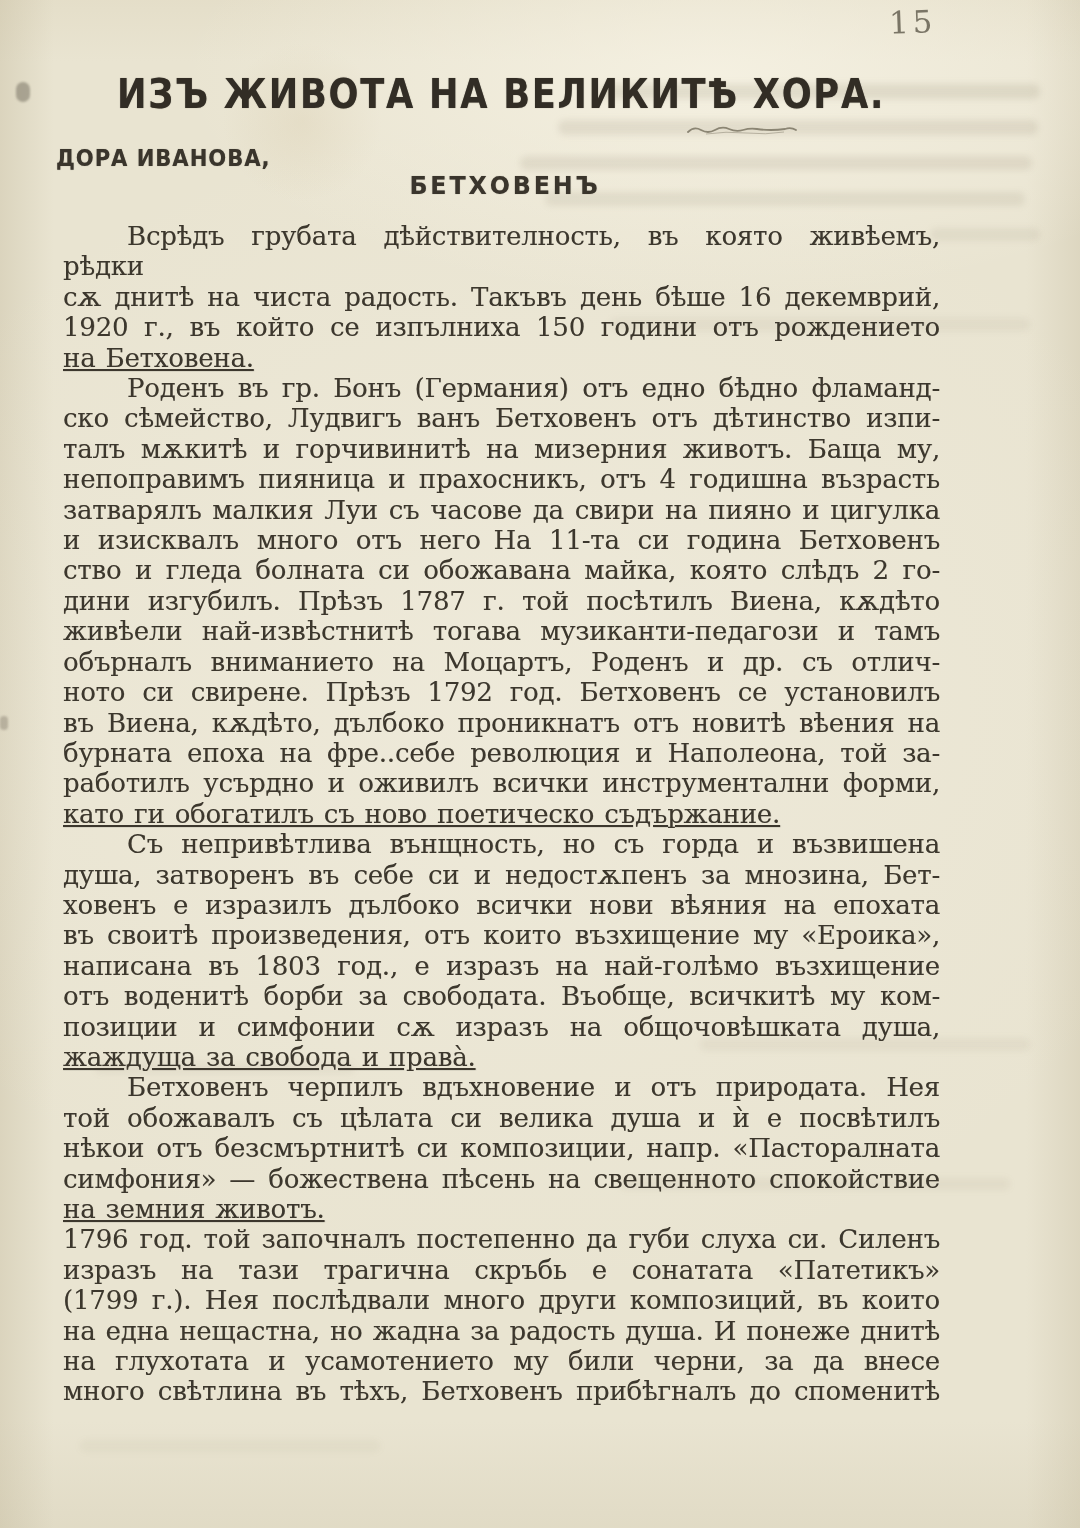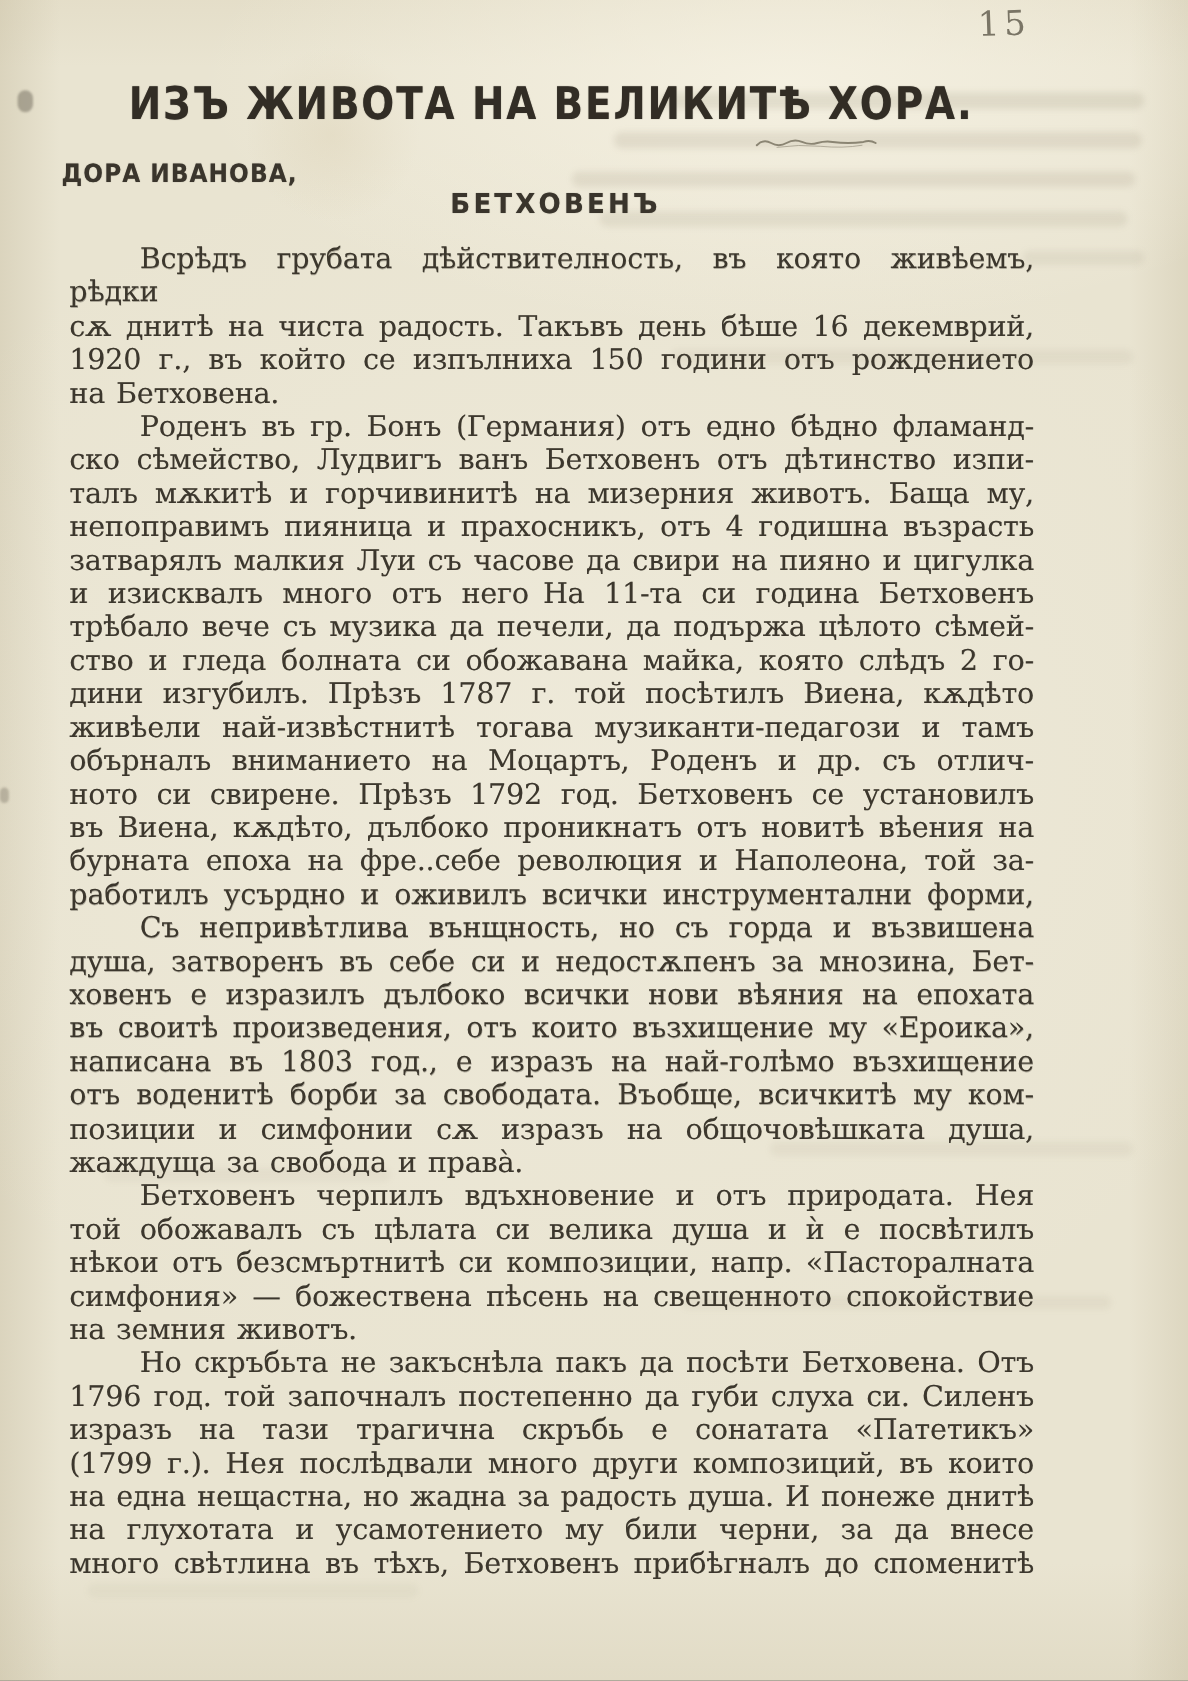--- a/index.html
+++ b/index.html
@@ -59,21 +59,21 @@
   .body{
     position:absolute;top:221px;left:63px;width:877px;
     font-size:26px;line-height:30.4px;
     letter-spacing:-0.2px;word-spacing:2px;
     color:#3c372d;
     text-shadow:0.3px 0.3px 0.6px rgba(60,55,45,0.35);
   }
   .para{margin:0;padding:0;}
   .line{text-align:justify;text-align-last:justify;white-space:normal;}
   .line.first{text-indent:64px;}
-  .line.end{text-align-last:left;}
+  .line.end{text-align-last:left;text-decoration:underline;}
 </style>
 </head>
 <body>
 
 <div class="page">
 
   <div class="smudge" style="left:600px;top:84px;width:440px;height:15px;background:rgba(122,110,84,0.14);"></div>
   <div class="smudge" style="left:558px;top:120px;width:480px;height:15px;background:rgba(122,110,84,0.13);"></div>
   <div class="smudge" style="left:520px;top:156px;width:512px;height:14px;background:rgba(122,110,84,0.12);"></div>
   <div class="smudge" style="left:545px;top:192px;width:480px;height:14px;background:rgba(122,110,84,0.11);"></div>
@@ -106,49 +106,48 @@
         <div class="line">1920 г., въ който се изпълниха 150 години отъ рождението</div>
         <div class="line end">на Бетховена.</div>
       </div>
       <div class="para">
         <div class="line first">Роденъ въ гр. Бонъ (Германия) отъ едно бѣдно фламанд-</div>
         <div class="line">ско сѣмейство, Лудвигъ ванъ Бетховенъ отъ дѣтинство изпи-</div>
         <div class="line">талъ мѫкитѣ и горчивинитѣ на мизерния животъ. Баща му,</div>
         <div class="line">непоправимъ пияница и прахосникъ, отъ 4 годишна възрасть</div>
         <div class="line">затварялъ малкия Луи съ часове да свири на пияно и цигулка</div>
         <div class="line">и изисквалъ много отъ него На 11-та си година Бетховенъ</div>
-        <div class="line">трѣбало вече съ музика да печели, да подържа цѣлото сѣмей-</div>
         <div class="line">ство и гледа болната си обожавана майка, която слѣдъ 2 го-</div>
         <div class="line">дини изгубилъ. Прѣзъ 1787 г. той посѣтилъ Виена, кѫдѣто</div>
         <div class="line">живѣели най-извѣстнитѣ тогава музиканти-педагози и тамъ</div>
         <div class="line">обърналъ вниманието на Моцартъ, Роденъ и др. съ отлич-</div>
         <div class="line">ното си свирене. Прѣзъ 1792 год. Бетховенъ се установилъ</div>
         <div class="line">въ Виена, кѫдѣто, дълбоко проникнатъ отъ новитѣ вѣения на</div>
         <div class="line">бурната епоха на фре..себе революция и Наполеона, той за-</div>
         <div class="line">работилъ усърдно и оживилъ всички инструментални форми,</div>
+        <div class="line end">като ги обогатилъ съ ново поетическо съдържание.</div>
       </div>
       <div class="para">
         <div class="line first">Съ непривѣтлива вънщность, но съ горда и възвишена</div>
         <div class="line">душа, затворенъ въ себе си и недостѫпенъ за мнозина, Бет-</div>
         <div class="line">ховенъ е изразилъ дълбоко всички нови вѣяния на епохата</div>
         <div class="line">въ своитѣ произведения, отъ които възхищение му «Ероика»,</div>
         <div class="line">написана въ 1803 год., е изразъ на най-голѣмо възхищение</div>
         <div class="line">отъ воденитѣ борби за свободата. Въобще, всичкитѣ му ком-</div>
         <div class="line">позиции и симфонии сѫ изразъ на общочовѣшката душа,</div>
         <div class="line end">жаждуща за свобода и права̀.</div>
       </div>
       <div class="para">
         <div class="line first">Бетховенъ черпилъ вдъхновение и отъ природата. Нея</div>
         <div class="line">той обожавалъ съ цѣлата си велика душа и ѝ е посвѣтилъ</div>
         <div class="line">нѣкои отъ безсмъртнитѣ си композиции, напр. «Пасторалната</div>
         <div class="line">симфония» — божествена пѣсень на свещенното спокойствие</div>
         <div class="line end">на земния животъ.</div>
       </div>
       <div class="para">
-        <div class="line first">Но скръбьта не закъснѣла пакъ да посѣти Бетховена. Отъ</div>
         <div class="line">1796 год. той започналъ постепенно да губи слуха си. Силенъ</div>
         <div class="line">изразъ на тази трагична скръбь е сонатата «Патетикъ»</div>
         <div class="line">(1799 г.). Нея послѣдвали много други композиций, въ които</div>
         <div class="line">на една нещастна, но жадна за радость душа. И понеже днитѣ</div>
         <div class="line">на глухотата и усамотението му били черни, за да внесе</div>
         <div class="line">много свѣтлина въ тѣхъ, Бетховенъ прибѣгналъ до споменитѣ</div>
       </div>
     </div>
 
 </div>

